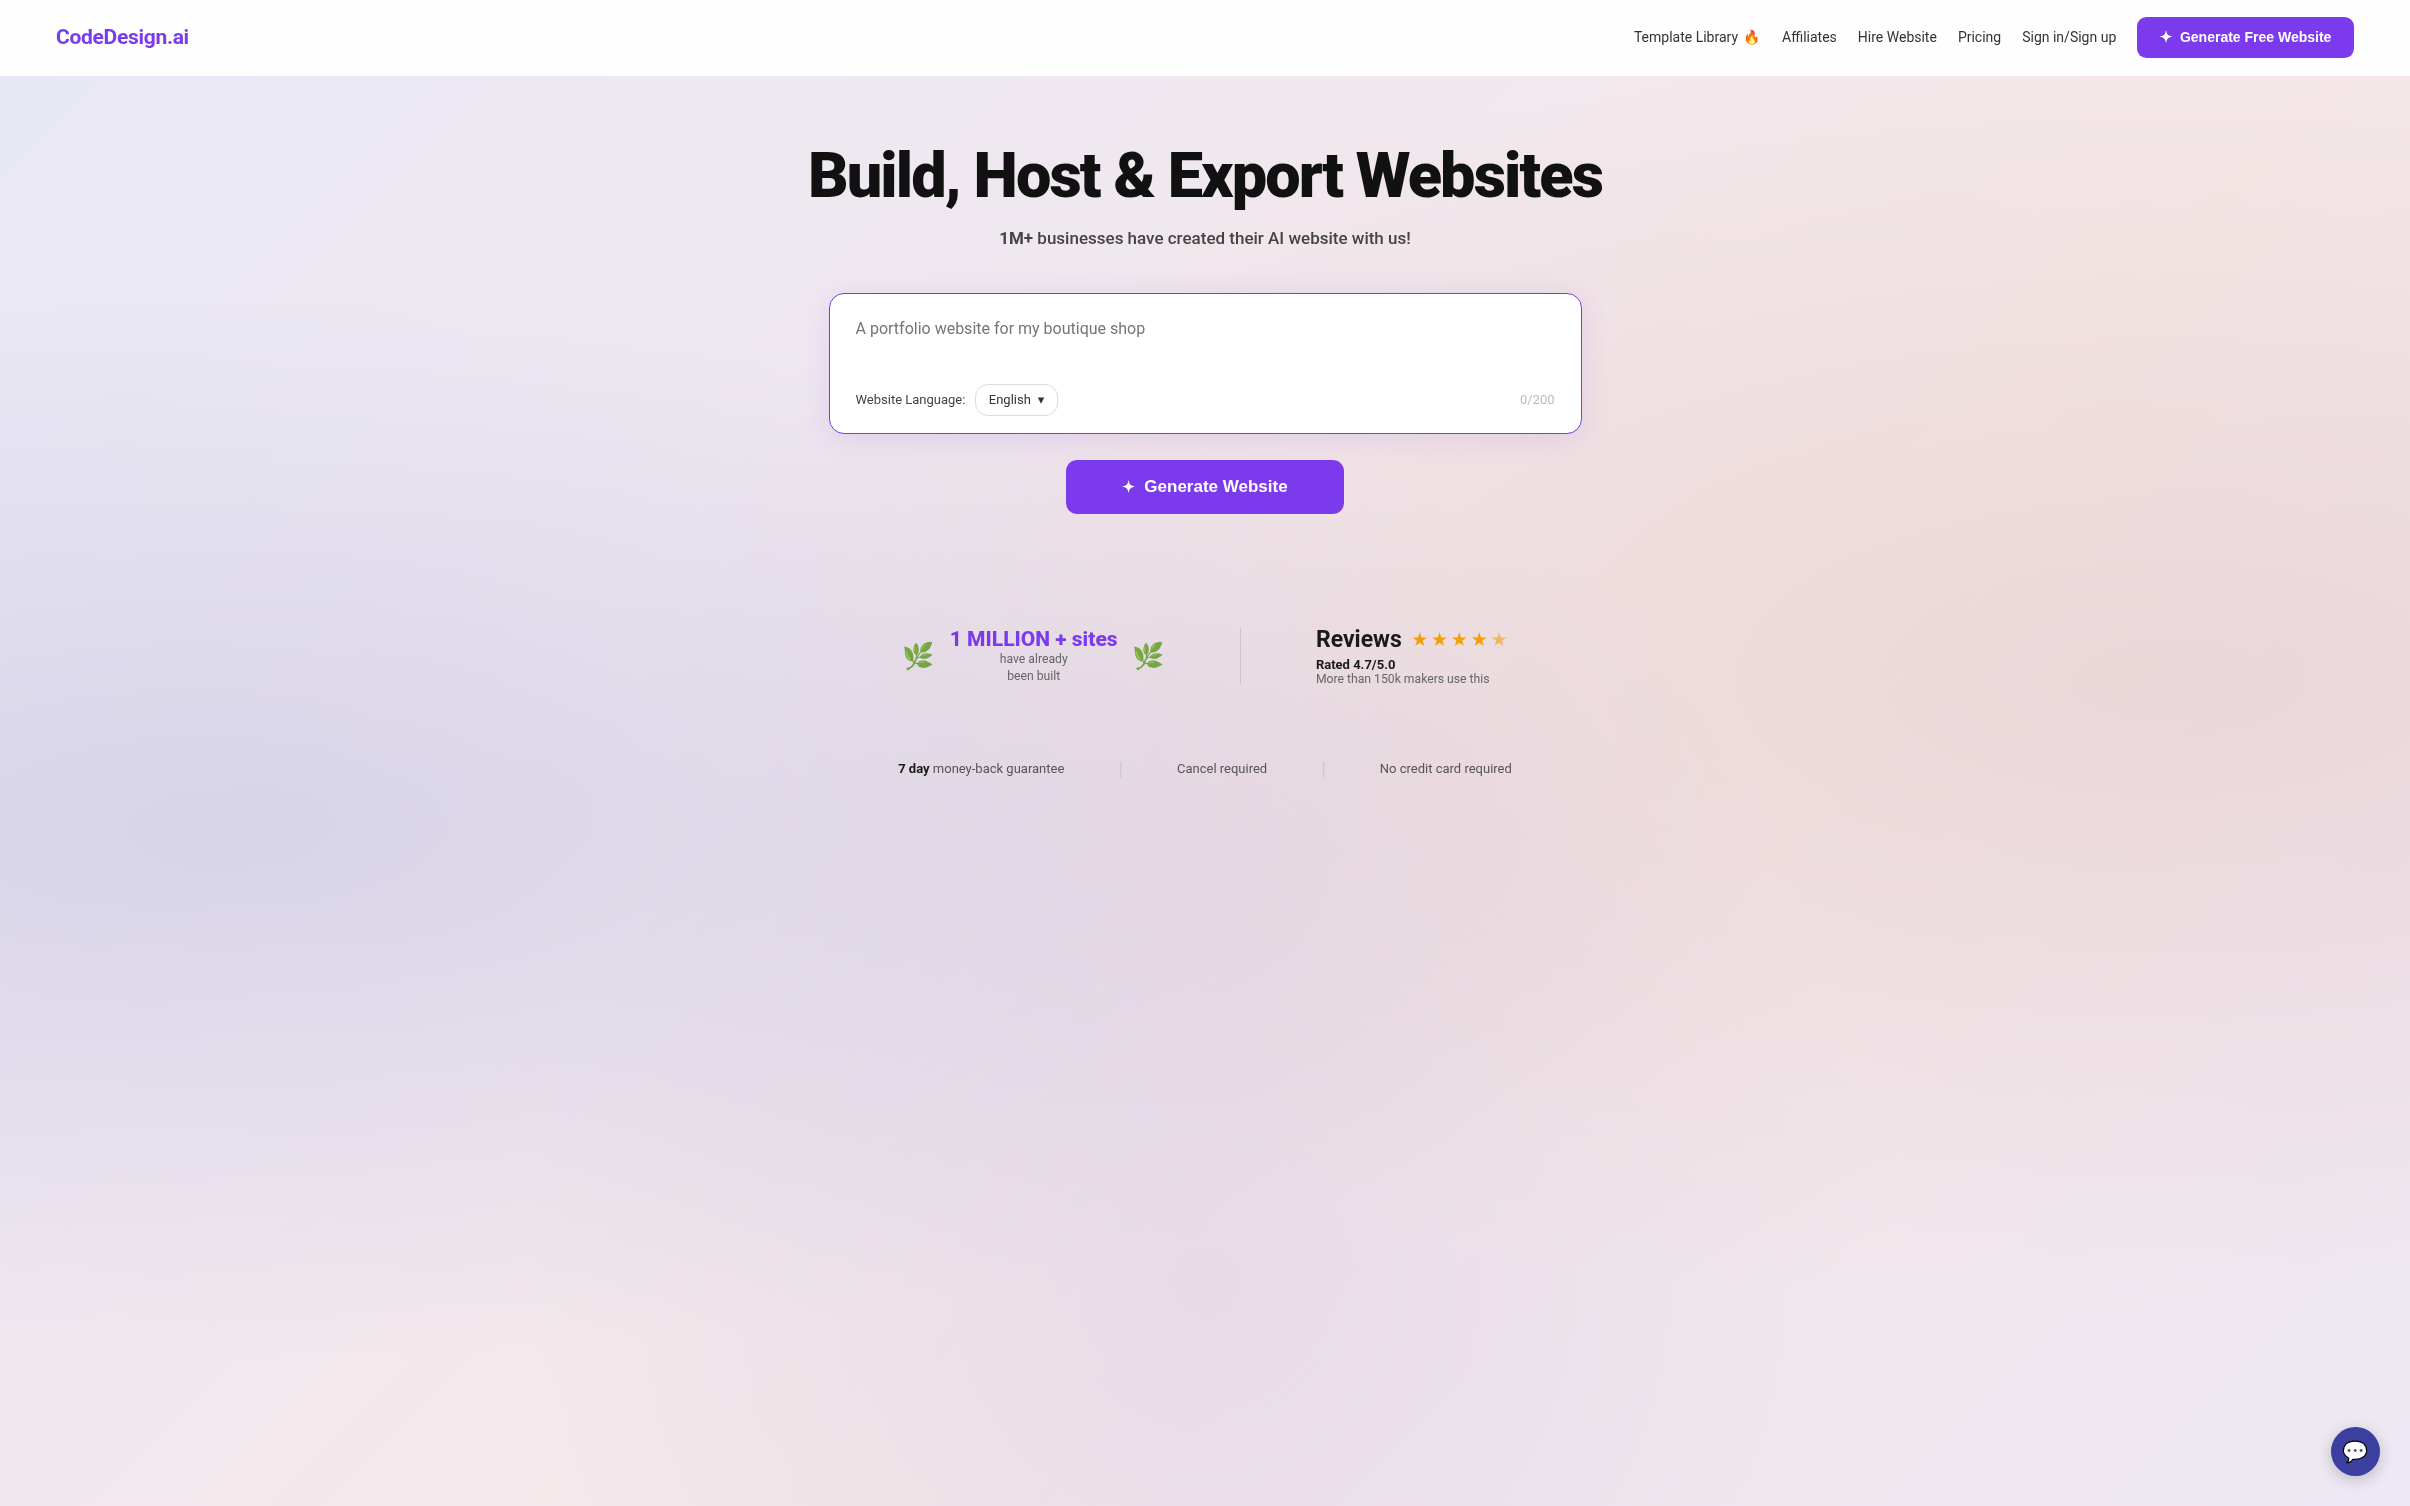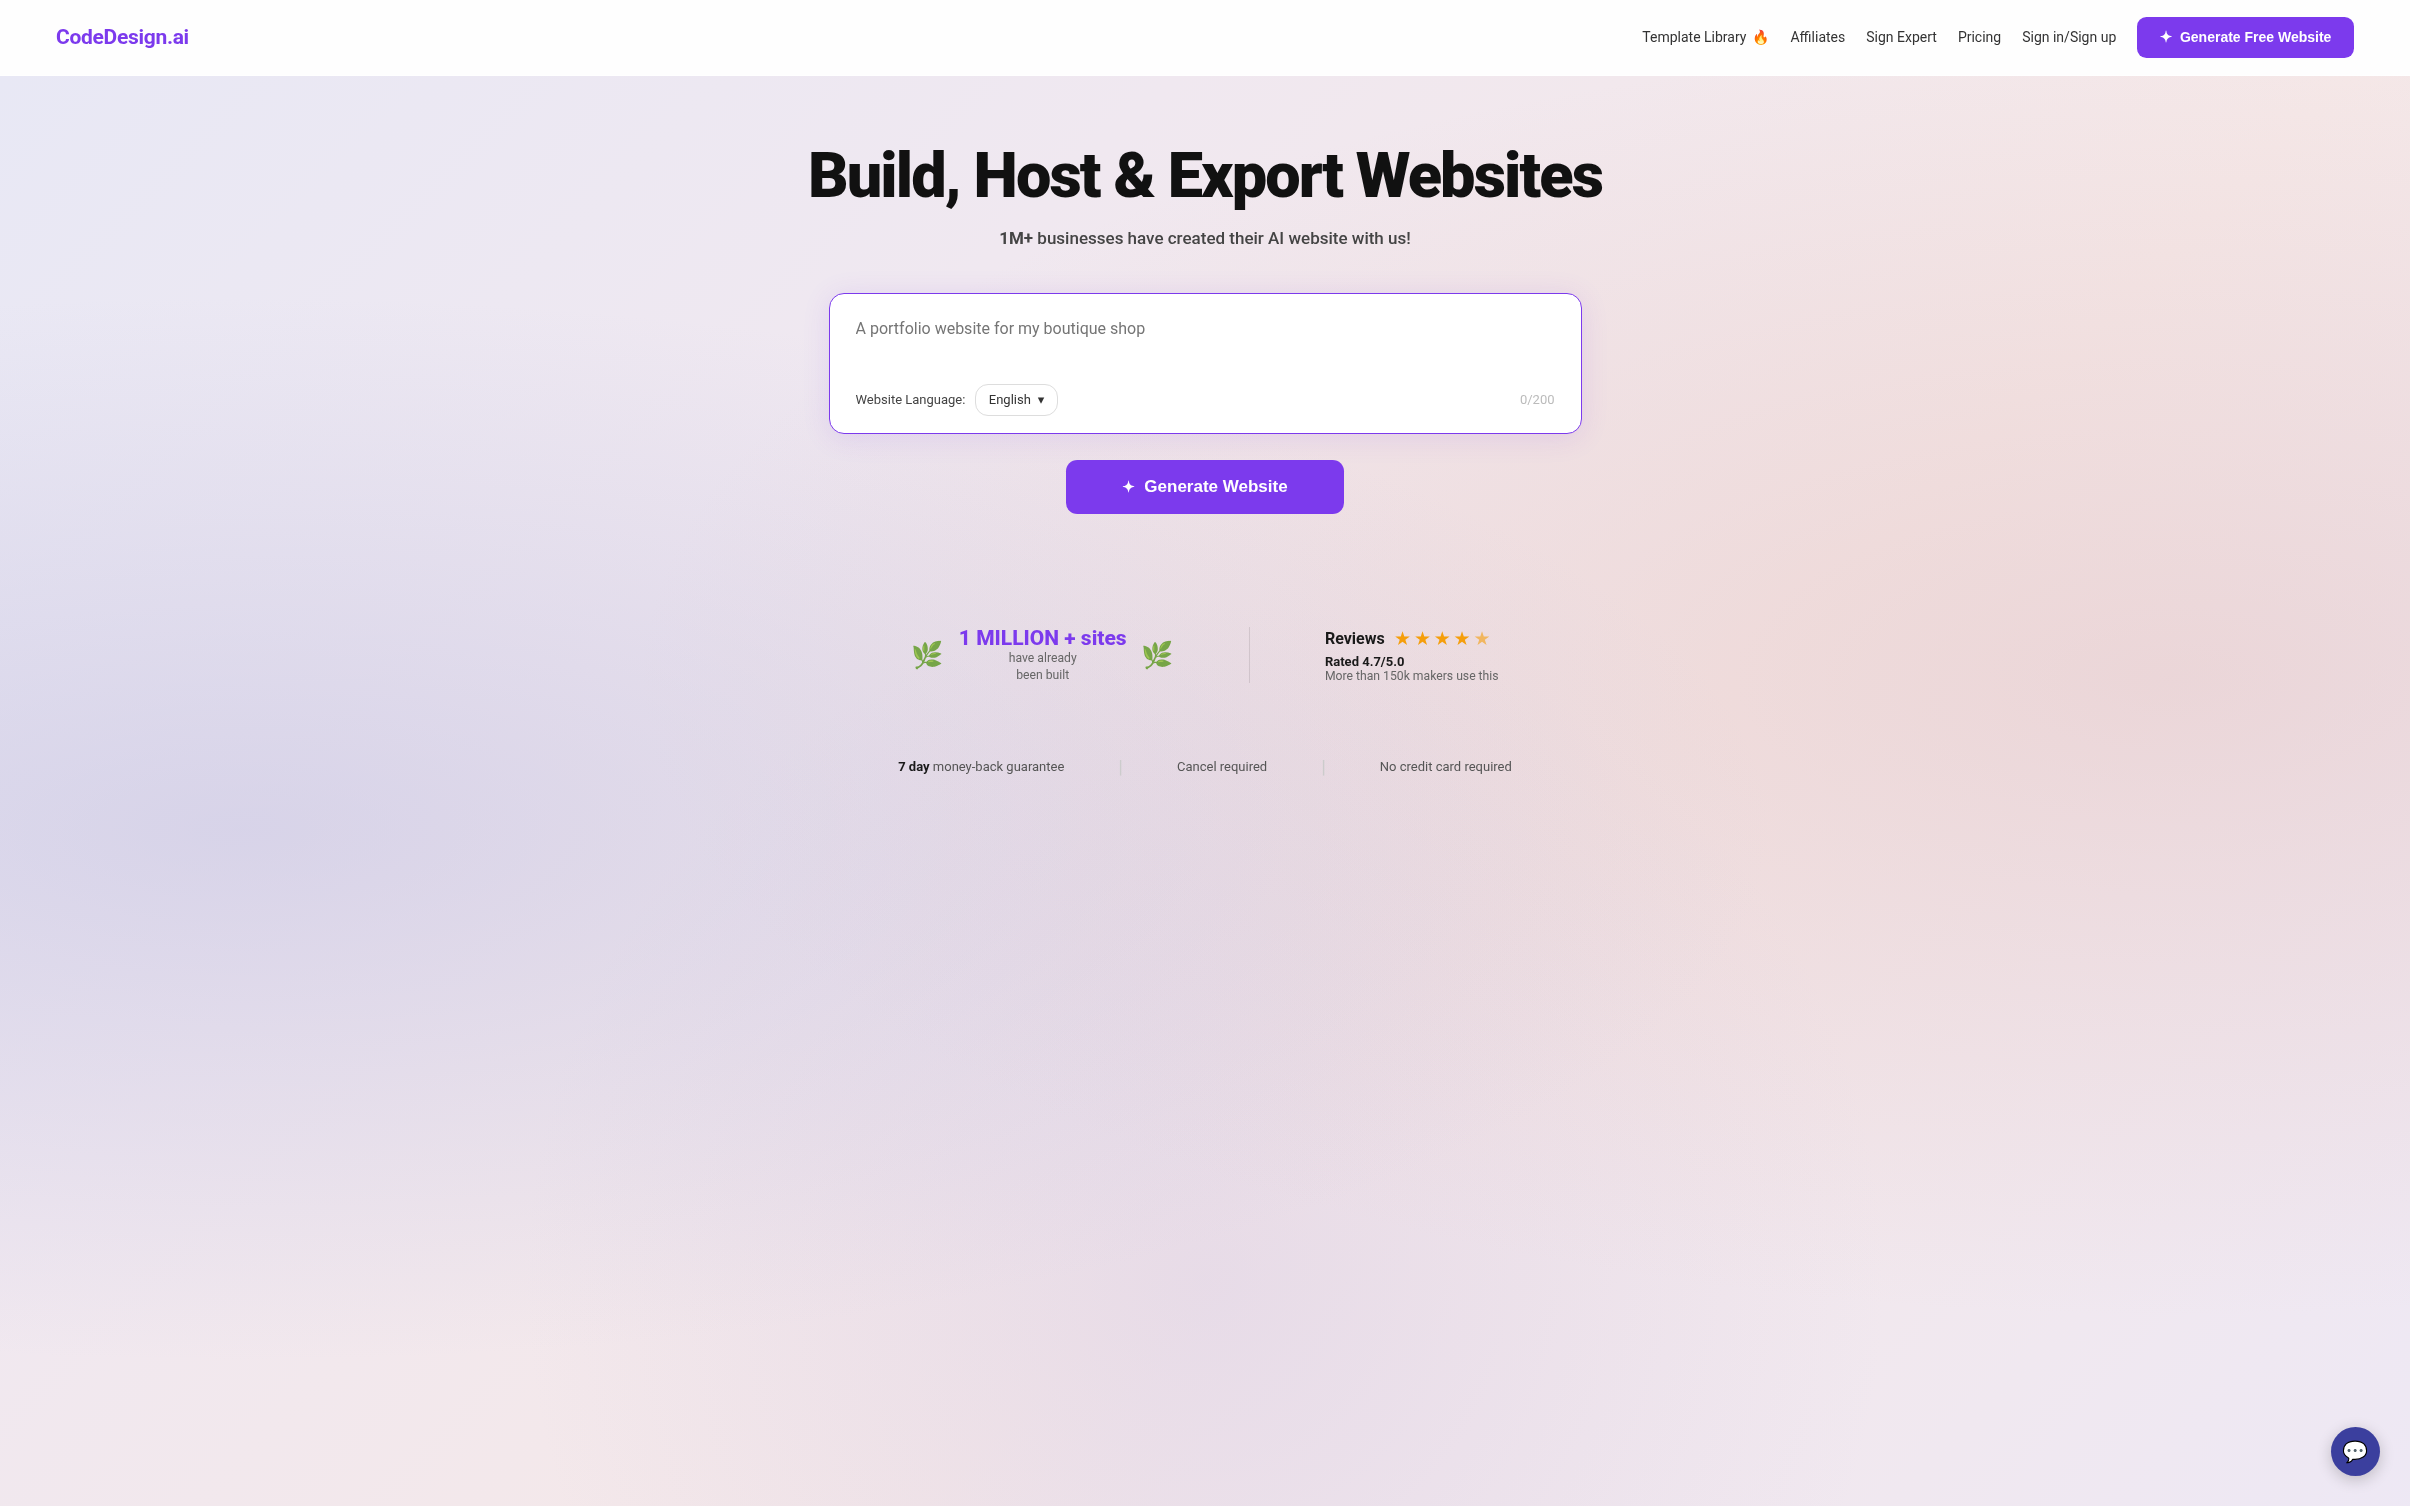--- a/index.html
+++ b/index.html
@@ -266,21 +266,21 @@
       text-align: left;
     }
 
     .reviews-title-row {
       display: flex;
       align-items: center;
       gap: 9.4px;
     }
 
     .reviews-label {
-      font-size: 16px;
+      font-size: 23px;
       font-weight: 700;
       color: #1a1a1a;
     }
 
     .stars {
       display: flex;
       gap: 2.8px;
     }
 
     .star {
@@ -375,21 +375,21 @@
         <span>🔥</span>
       </a>
     </li>
     <li>
       <a href="#">
         <span>Affiliates</span>
       </a>
     </li>
     <li>
       <a href="#">
-        <span>Sign Expert</span>
+        <span>Hire Website</span>
       </a>
     </li>
     <li>
       <a href="#">
         <span>Pricing</span>
       </a>
     </li>
     <li>
       <a href="#">
         <span>Sign in/Sign up</span>

